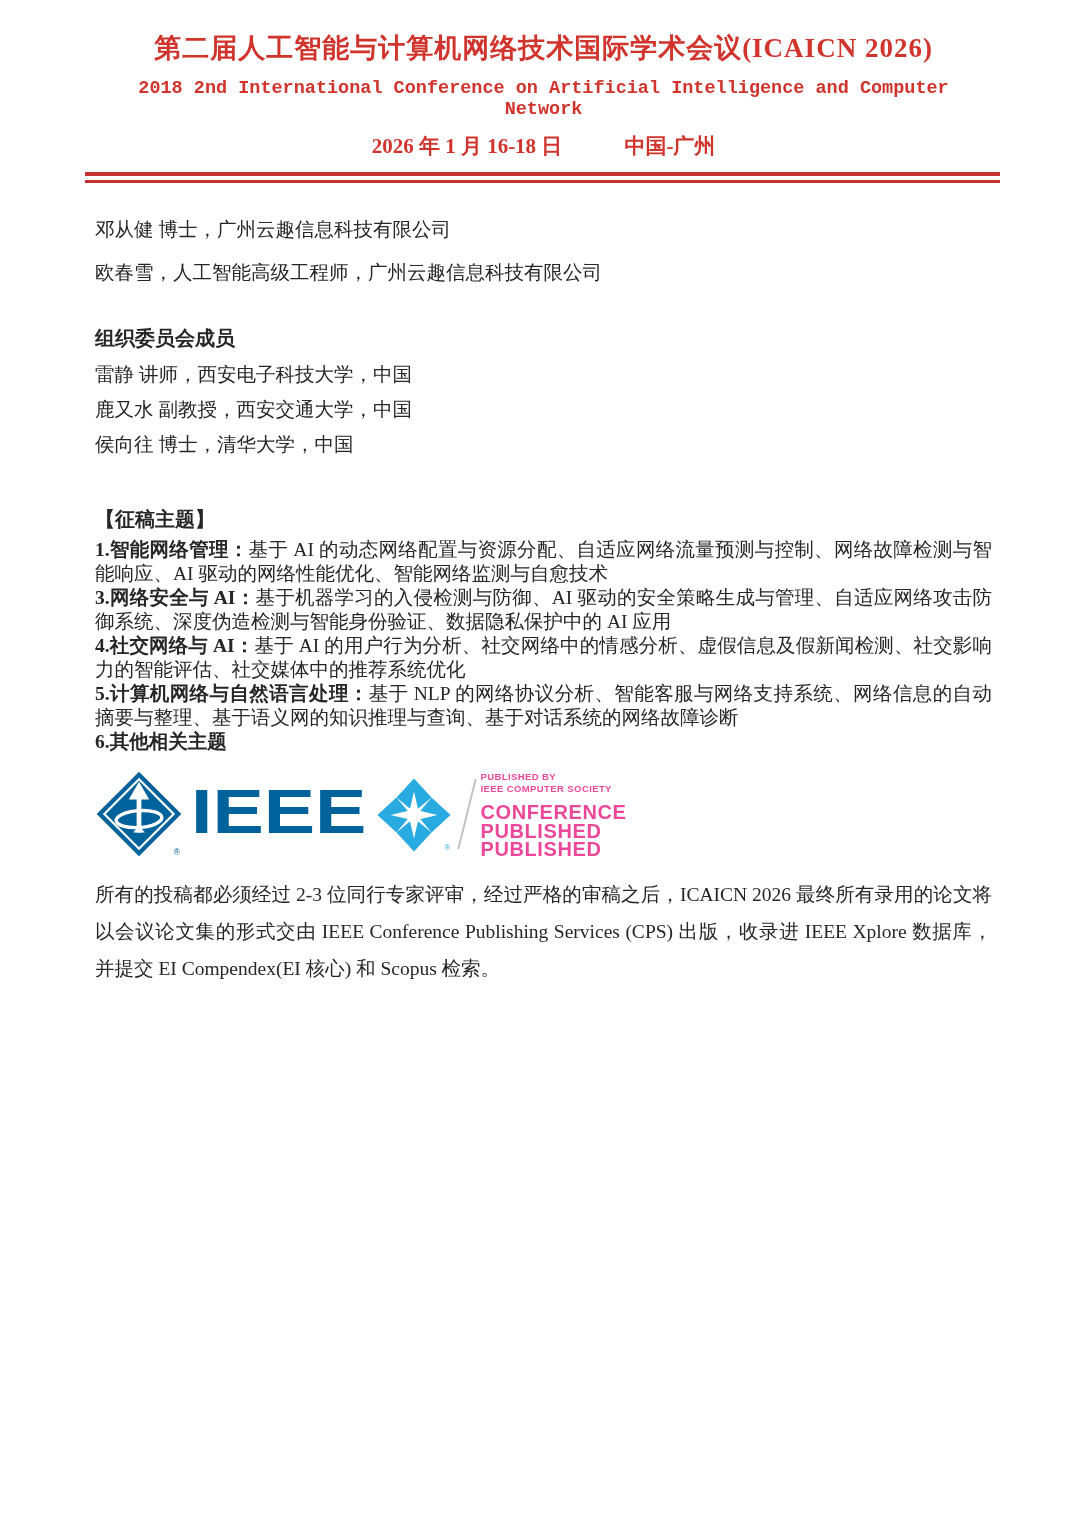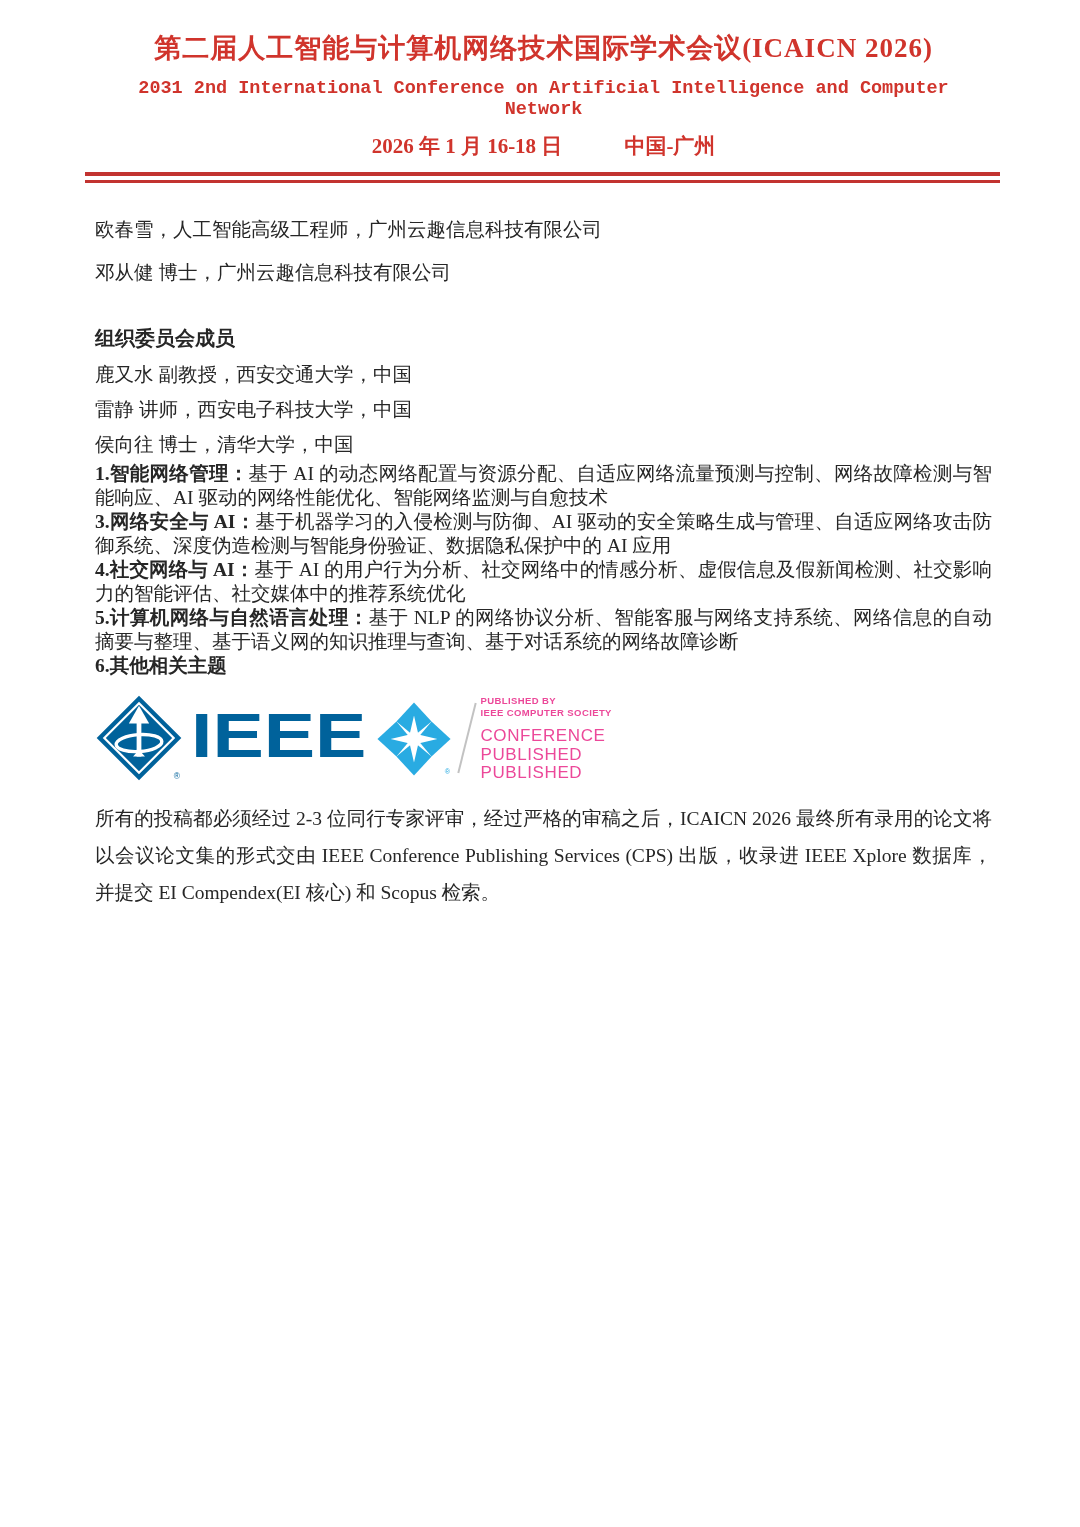--- a/index.html
+++ b/index.html
@@ -62,52 +62,53 @@
   .slash{
     width:2px;height:72px;background:#c2c2c2;
     transform:rotate(14deg);
     margin:0 12px 0 14px;flex:0 0 auto;
   }
   .cps-text{
     font-family:"Liberation Sans","DejaVu Sans",sans-serif;
     color:#ec4899;padding-top:2px;
   }
   .cps-small{font-size:9.5px;font-weight:bold;letter-spacing:.4px;line-height:12px;}
-  .cps-big{font-size:17px;font-weight:normal;letter-spacing:.6px;line-height:18.5px;margin-top:8px;}
+  .cps-big{font-size:20px;font-weight:bold;letter-spacing:.6px;line-height:18.5px;margin-top:8px;}
 </style>
 </head>
 <body>
 
 <div class="page">
 
   <div class="hdr">
     <div class="hdr-title">第二届人工智能与计算机网络技术国际学术会议(ICAICN 2026)</div>
-    <div class="hdr-en">2031 2nd International Conference on Artificial Intelligence and Computer Network</div>
+    <div class="hdr-en">2018 2nd International Conference on Artificial Intelligence and Computer Network</div>
     <div class="hdr-date">
       <span>2026 年 1 月 16-18 日</span><span class="loc">中国-广州</span>
     </div>
   </div>
   <div class="rule"></div>
 
   <div class="body-txt">
 
     <div class="chairs">
+      <p>邓从健 博士，广州云趣信息科技有限公司</p>
       <p>欧春雪，人工智能高级工程师，广州云趣信息科技有限公司</p>
-      <p>邓从健 博士，广州云趣信息科技有限公司</p>
     </div>
 
     <div class="sec-gap"></div>
 
     <p class="sec-head">组织委员会成员</p>
     <div class="members">
+      <p>雷静 讲师，西安电子科技大学，中国</p>
       <p>鹿又水 副教授，西安交通大学，中国</p>
-      <p>雷静 讲师，西安电子科技大学，中国</p>
       <p>侯向往 博士，清华大学，中国</p>
     </div>
 
+    <p class="sec-head topics-head">【征稿主题】</p>
     <div class="topics">
       <p><b>1.智能网络管理：</b><span>基于 AI 的动态网络配置与资源分配、自适应网络流量预测与控制、网络故障检测与智能响应、AI 驱动的网络性能优化、智能网络监测与自愈技术</span></p>
       <p><b>3.网络安全与 AI：</b><span>基于机器学习的入侵检测与防御、AI 驱动的安全策略生成与管理、自适应网络攻击防御系统、深度伪造检测与智能身份验证、数据隐私保护中的 AI 应用</span></p>
       <p><b>4.社交网络与 AI：</b><span>基于 AI 的用户行为分析、社交网络中的情感分析、虚假信息及假新闻检测、社交影响力的智能评估、社交媒体中的推荐系统优化</span></p>
       <p><b>5.计算机网络与自然语言处理：</b><span>基于 NLP 的网络协议分析、智能客服与网络支持系统、网络信息的自动摘要与整理、基于语义网的知识推理与查询、基于对话系统的网络故障诊断</span></p>
       <p><b>6.其他相关主题</b><span></span></p>
     </div>
 
 
     <div class="logo-row">

